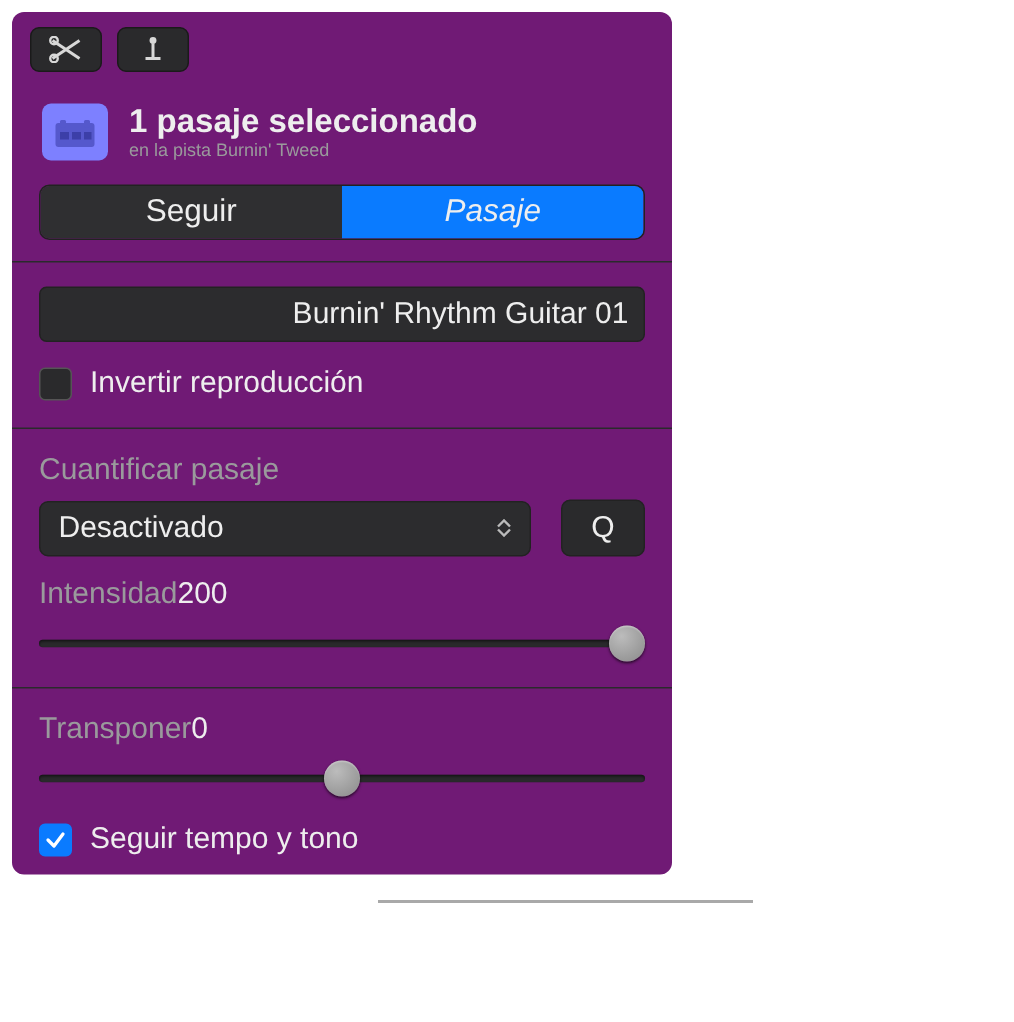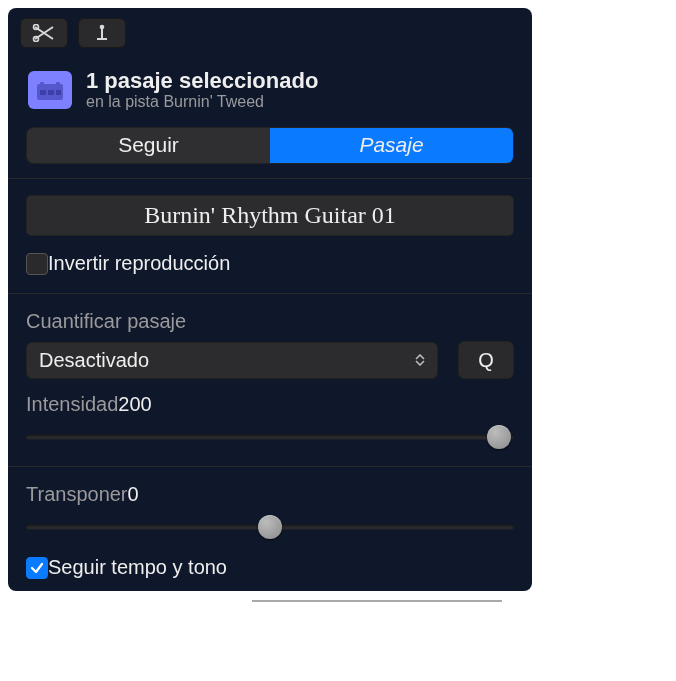--- a/index.html
+++ b/index.html
@@ -1,35 +1,35 @@
 <!DOCTYPE html>
 <html><head>
 <meta charset="utf-8">
 <style>
   * { box-sizing: border-box; margin: 0; padding: 0; font-family: -apple-system, "Helvetica Neue", Helvetica, Arial, sans-serif; }
   body { background: #fff; width: 676px; height: 681px; position: relative; }
-  .panel { width: 524px; background: #0f172a; border-radius: 8px; overflow: visible; margin: 8px; position: relative; }
+  .panel { width: 440px; background: #701a75; border-radius: 8px; overflow: visible; margin: 8px; position: relative; }
 
   .topbar { display:flex; gap:10px; padding:10px 12px 8px; }
   .top-btn { width:48px; height:30px; background:#2a2a2c; border:1px solid #1a1a1a; border-radius:6px; display:flex; align-items:center; justify-content:center; color:#e8e8e8; cursor:pointer; }
 
   .header { display:flex; align-items:center; gap:14px; padding:12px 20px 10px; }
   .region-icon { width:44px; height:38px; border-radius:6px; background:#7d80ff; display:flex; align-items:center; justify-content:center; position:relative; }
   .region-icon svg { display:block; }
   .header-text .title { color:#eee; font-size:22px; font-weight:600; line-height:1.15; }
-  .header-text .subtitle { color:#9a9a9c; font-size:16px; }
+  .header-text .subtitle { color:#9a9a9c; font-size:12px; }
 
   .seg { display:flex; margin:6px 18px 14px; border-radius:7px; overflow:hidden; border:1px solid #222; }
   .seg .seg-item { flex:1; text-align:center; padding:5px 0 6px; font-size:21px; color:#eee; background:#2f2f31; cursor:pointer; font-weight:500; }
   .seg .seg-item.active { background:#0a7bff;font-style:italic; }
 
   .section { border-top:1px solid #2a2a2c; padding:16px 18px 18px; }
 
-  .name-field { background:#2c2c2e; border:1px solid #222; border-radius:5px; padding:6px 10px; text-align:center; color:#eee; font-size:24px; margin-bottom:16px;font-family:Liberation Serif, serif; }
-  .check-row { display:flex; align-items:center; color:#eee; font-size:20px; }
+  .name-field { background:#2c2c2e; border:1px solid #222; border-radius:5px; padding:6px 10px; text-align:right; color:#eee; font-size:20px; margin-bottom:16px; }
+  .check-row { display:flex; align-items:center; gap:12px; color:#eee; font-size:20px; }
   .checkbox { width:22px; height:22px; border-radius:4px; background:#2a2a2c; border:1px solid #555; cursor:pointer; display:flex; align-items:center; justify-content:center; }
   .checkbox.checked { background:#0a7bff; border-color:#0a7bff; }
   .checkbox.checked svg { display:block; }
   .checkbox svg { display:none; }
 
   .field-label { color:#9a9a9c; font-size:20px; margin-bottom:8px; }
   .dd-row { display:flex; gap:20px; align-items:center; margin-bottom:14px; }
   .dropdown { flex:1; background:#2c2c2e; border:1px solid #222; border-radius:6px; padding:6px 12px; display:flex; justify-content:space-between; align-items:center; color:#eee; font-size:20px; cursor:pointer; }
   .dd-chevs { display:flex; flex-direction:column; gap:0; line-height:0; color:#bbb; }
   .q-btn { width:56px; height:38px; background:#2a2a2c; border:1px solid #222; border-radius:6px; color:#eee; font-size:20px; display:flex; align-items:center; justify-content:center; cursor:pointer; font-weight:500; }

